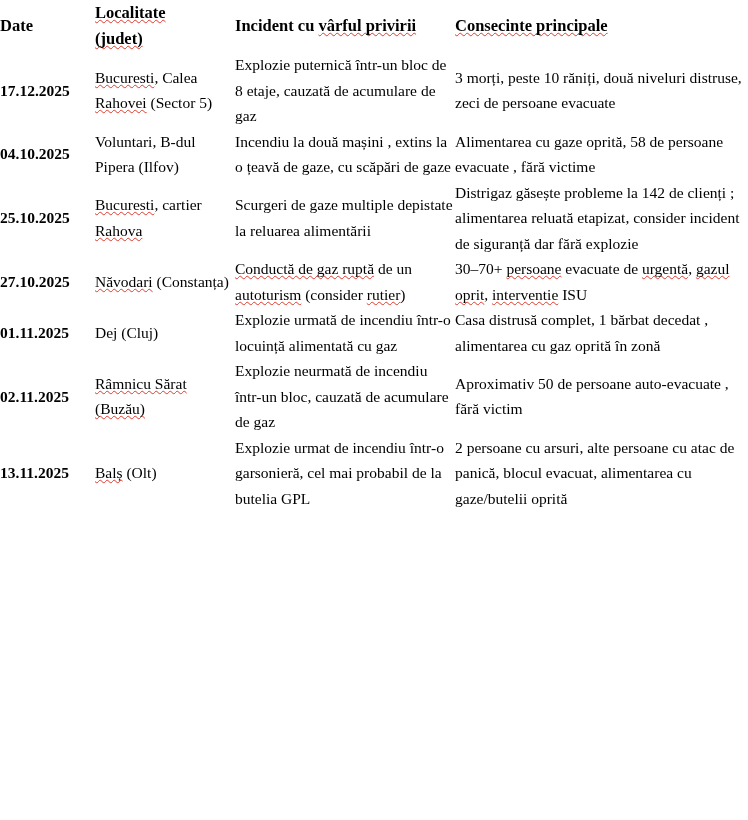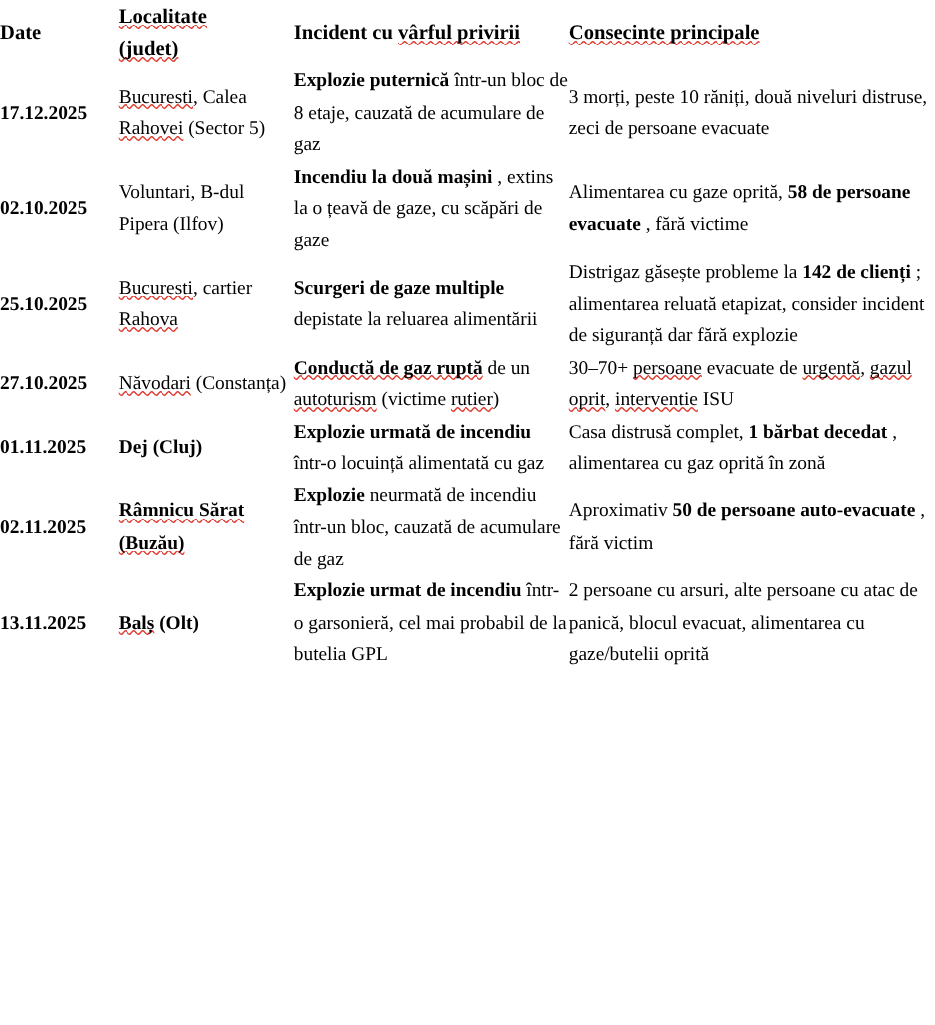--- a/index.html
+++ b/index.html
@@ -63,21 +63,21 @@
     margin-left: 48px;
   }
   .cell.inc-c {
     padding-left: 2px;
     padding-right: 10px;
   }
   .cell.cons-c {
     padding-left: 0px;
     padding-right: 4px;
   }
-  .cell b, .cell strong { font-weight: bold; text-align: center; }
+  .cell b, .cell strong { font-weight: normal; text-align: center; }
 
   
   .sp {
     text-decoration: underline wavy #e03a2f;
     text-decoration-skip-ink: none;
     -webkit-text-decoration: underline wavy #e03a2f;
     text-underline-offset: 1px;
     text-decoration-thickness: 1px;
   }
 </style>
@@ -109,37 +109,37 @@
   <tbody>
 
     <tr>
       <td class="cell date-c">17.12.2025</td>
       <td class="cell loc-c"><span class="sp">Bucuresti</span><span>, Calea </span><span class="sp">Rahovei</span><span> (Sector 5)</span></td>
       <td class="cell inc-c"><b>Explozie puternică</b><span> într-un bloc de 8 etaje, cauzată de acumulare de gaz</span></td>
       <td class="cell cons-c"><span>3 morți, peste 10 răniți, două niveluri distruse, zeci de persoane evacuate</span></td>
     </tr>
 
     <tr>
-      <td class="cell date-c">02.10.2025</td>
+      <td class="cell date-c">04.10.2025</td>
       <td class="cell loc-c">Voluntari, B-dul Pipera (Ilfov)</td>
       <td class="cell inc-c"><b>Incendiu la două mașini</b><span> , extins la o țeavă de gaze, cu scăpări de gaze</span></td>
       <td class="cell cons-c"><span>Alimentarea cu gaze oprită, </span><b>58 de persoane evacuate</b><span> , fără victime</span></td>
     </tr>
 
     <tr>
       <td class="cell date-c">25.10.2025</td>
       <td class="cell loc-c"><span class="sp">Bucuresti</span><span>, cartier </span><span class="sp">Rahova</span><span></span></td>
       <td class="cell inc-c"><b>Scurgeri de gaze multiple</b><span> depistate la reluarea alimentării</span></td>
       <td class="cell cons-c"><span>Distrigaz găsește probleme la </span><b>142 de clienți</b><span> ; alimentarea reluată etapizat, consider incident de siguranță dar fără explozie</span></td>
     </tr>
 
     <tr>
       <td class="cell date-c">27.10.2025</td>
       <td class="cell loc-c"><span class="sp">Năvodari</span><span> (Constanța)</span></td>
-      <td class="cell inc-c"><b class="sp">Conductă de gaz ruptă</b><span> de un </span><span class="sp">autoturism</span><span> (victime </span><span class="sp">rutier</span><span>)</span></td>
+      <td class="cell inc-c"><b class="sp">Conductă de gaz ruptă</b><span> de un </span><span class="sp">autoturism</span><span> (consider </span><span class="sp">rutier</span><span>)</span></td>
       <td class="cell cons-c"><span>30–70+ </span><span class="sp">persoane</span><span> evacuate de </span><span class="sp">urgentă</span><span>, </span><span class="sp">gazul oprit</span><span>, </span><span class="sp">interventie</span><span> ISU</span></td>
     </tr>
 
     <tr>
       <td class="cell date-c">01.11.2025</td>
       <td class="cell loc-c"><b>Dej (Cluj)</b></td>
       <td class="cell inc-c"><b>Explozie urmată de incendiu</b><span> într-o locuință alimentată cu gaz</span></td>
       <td class="cell cons-c"><span>Casa distrusă complet, </span><b>1 bărbat decedat</b><span> , alimentarea cu gaz oprită în zonă</span></td>
     </tr>
 

